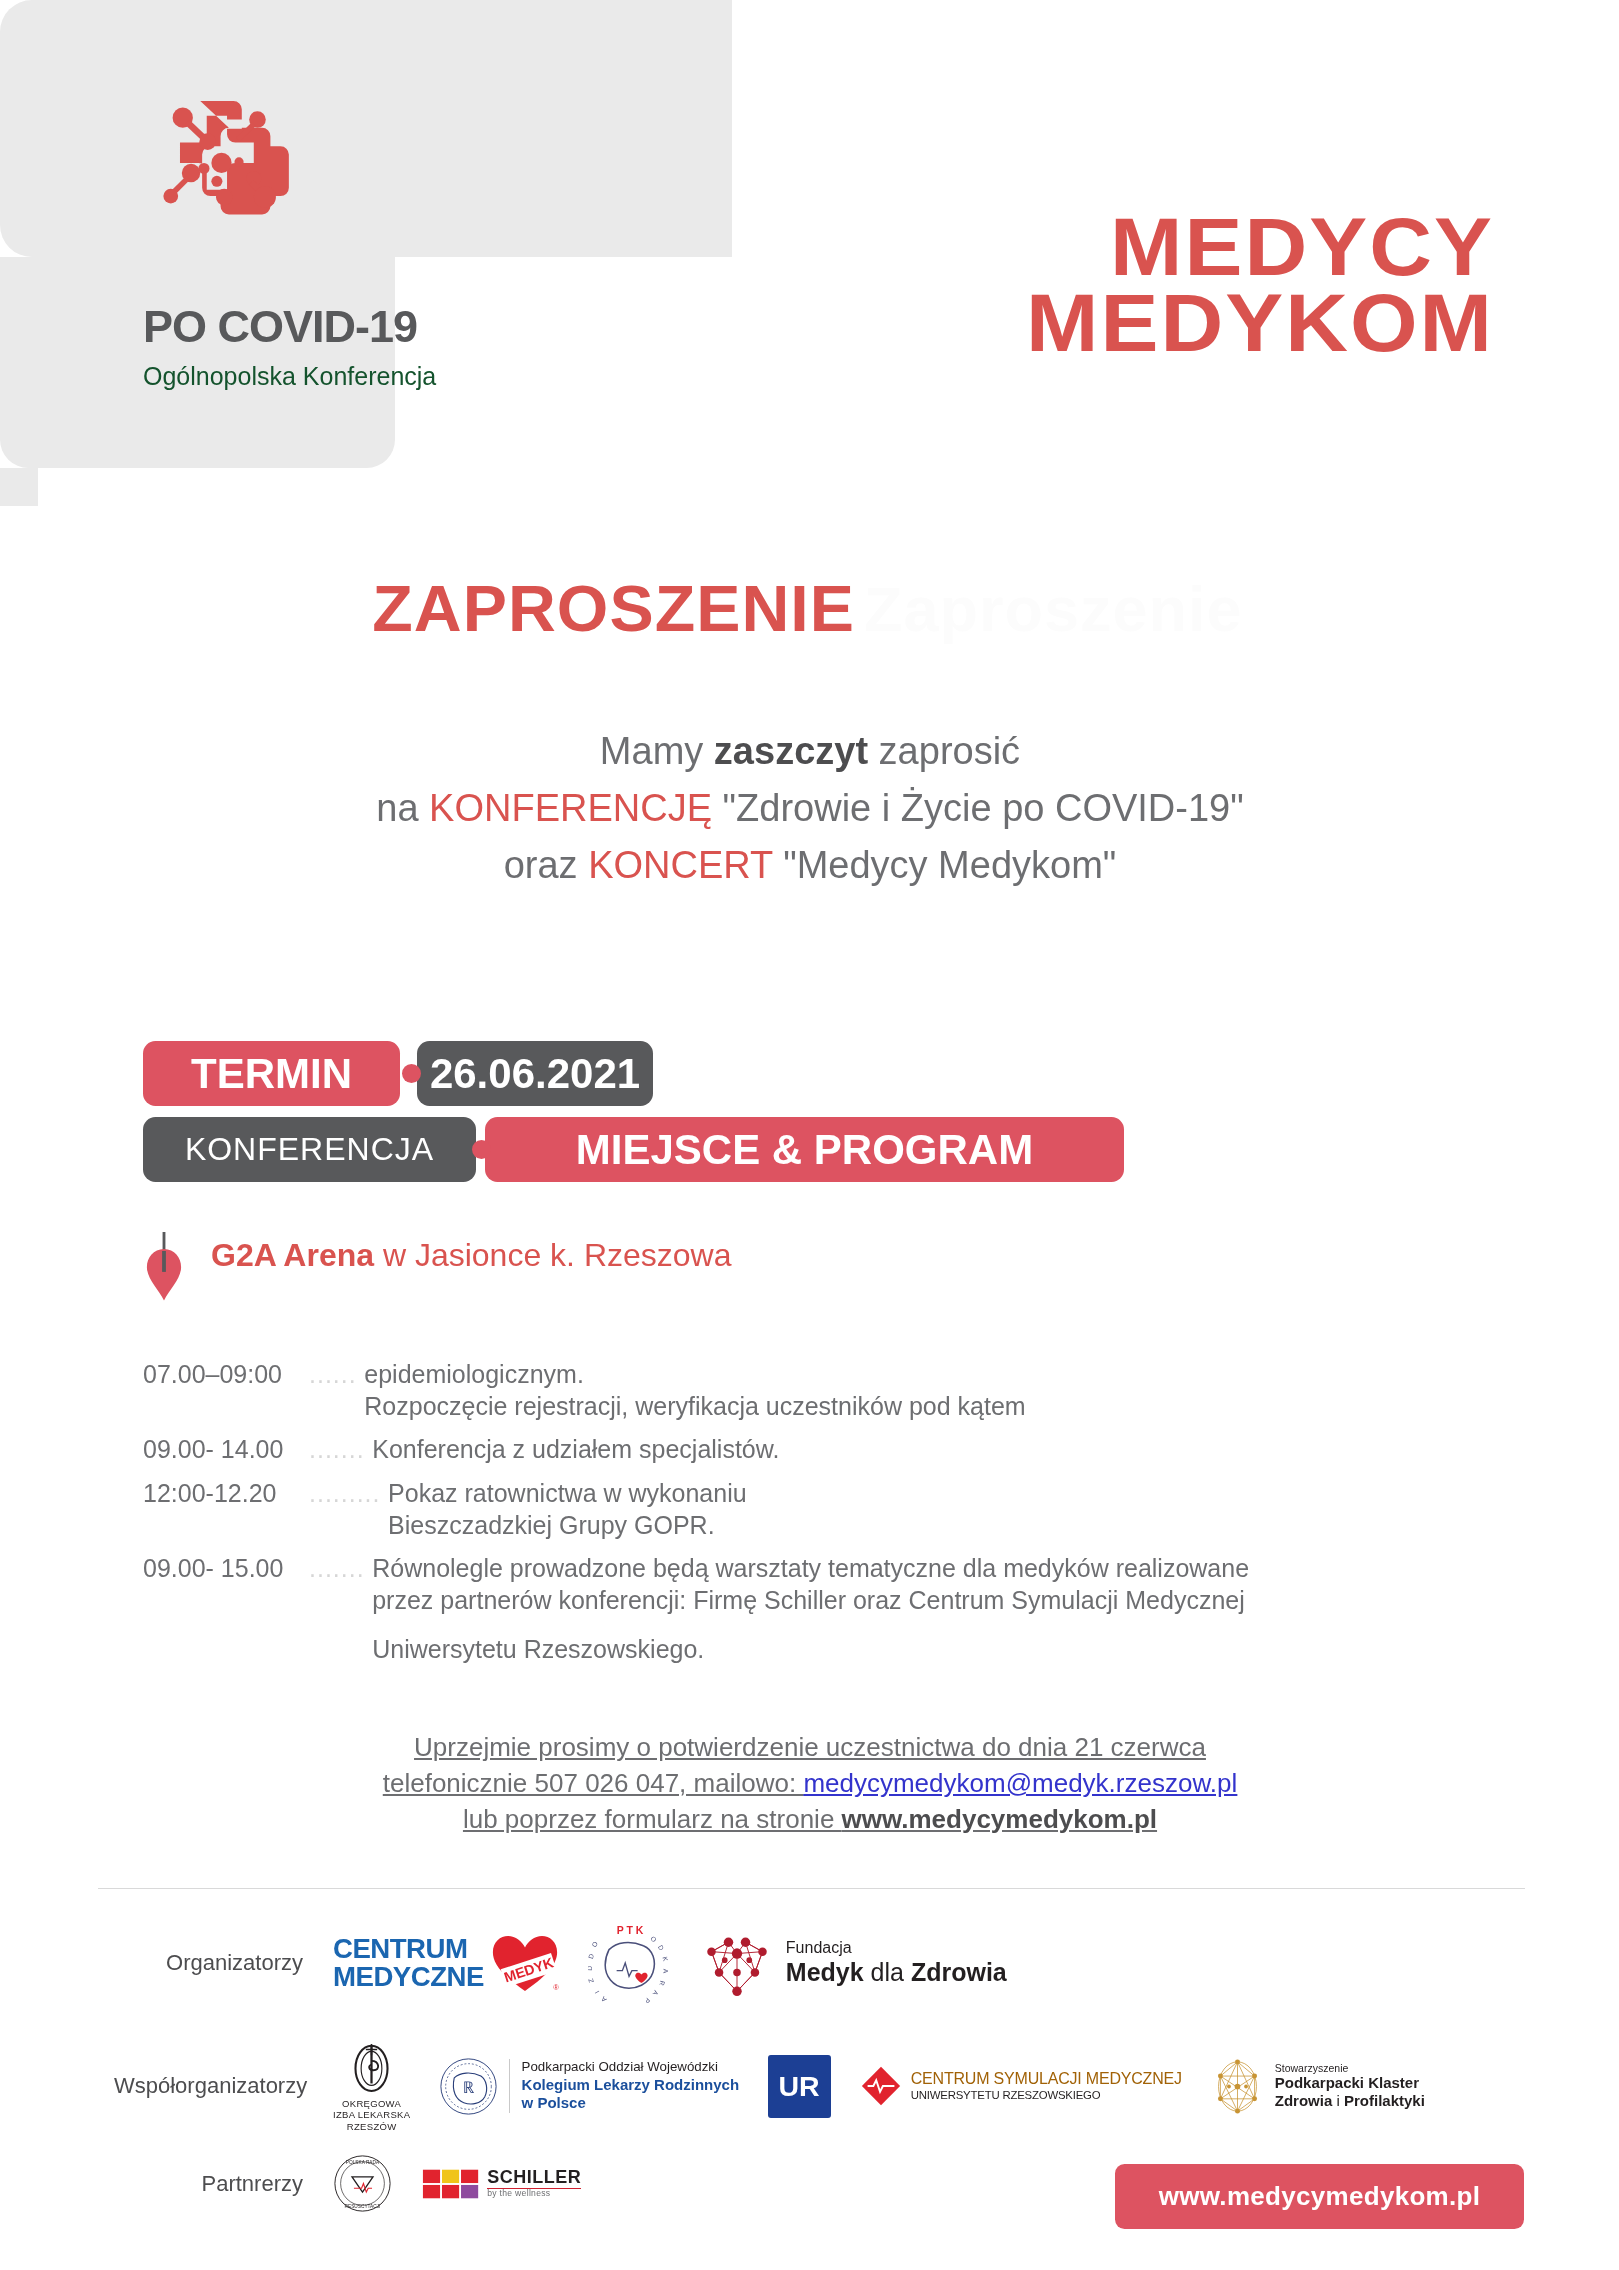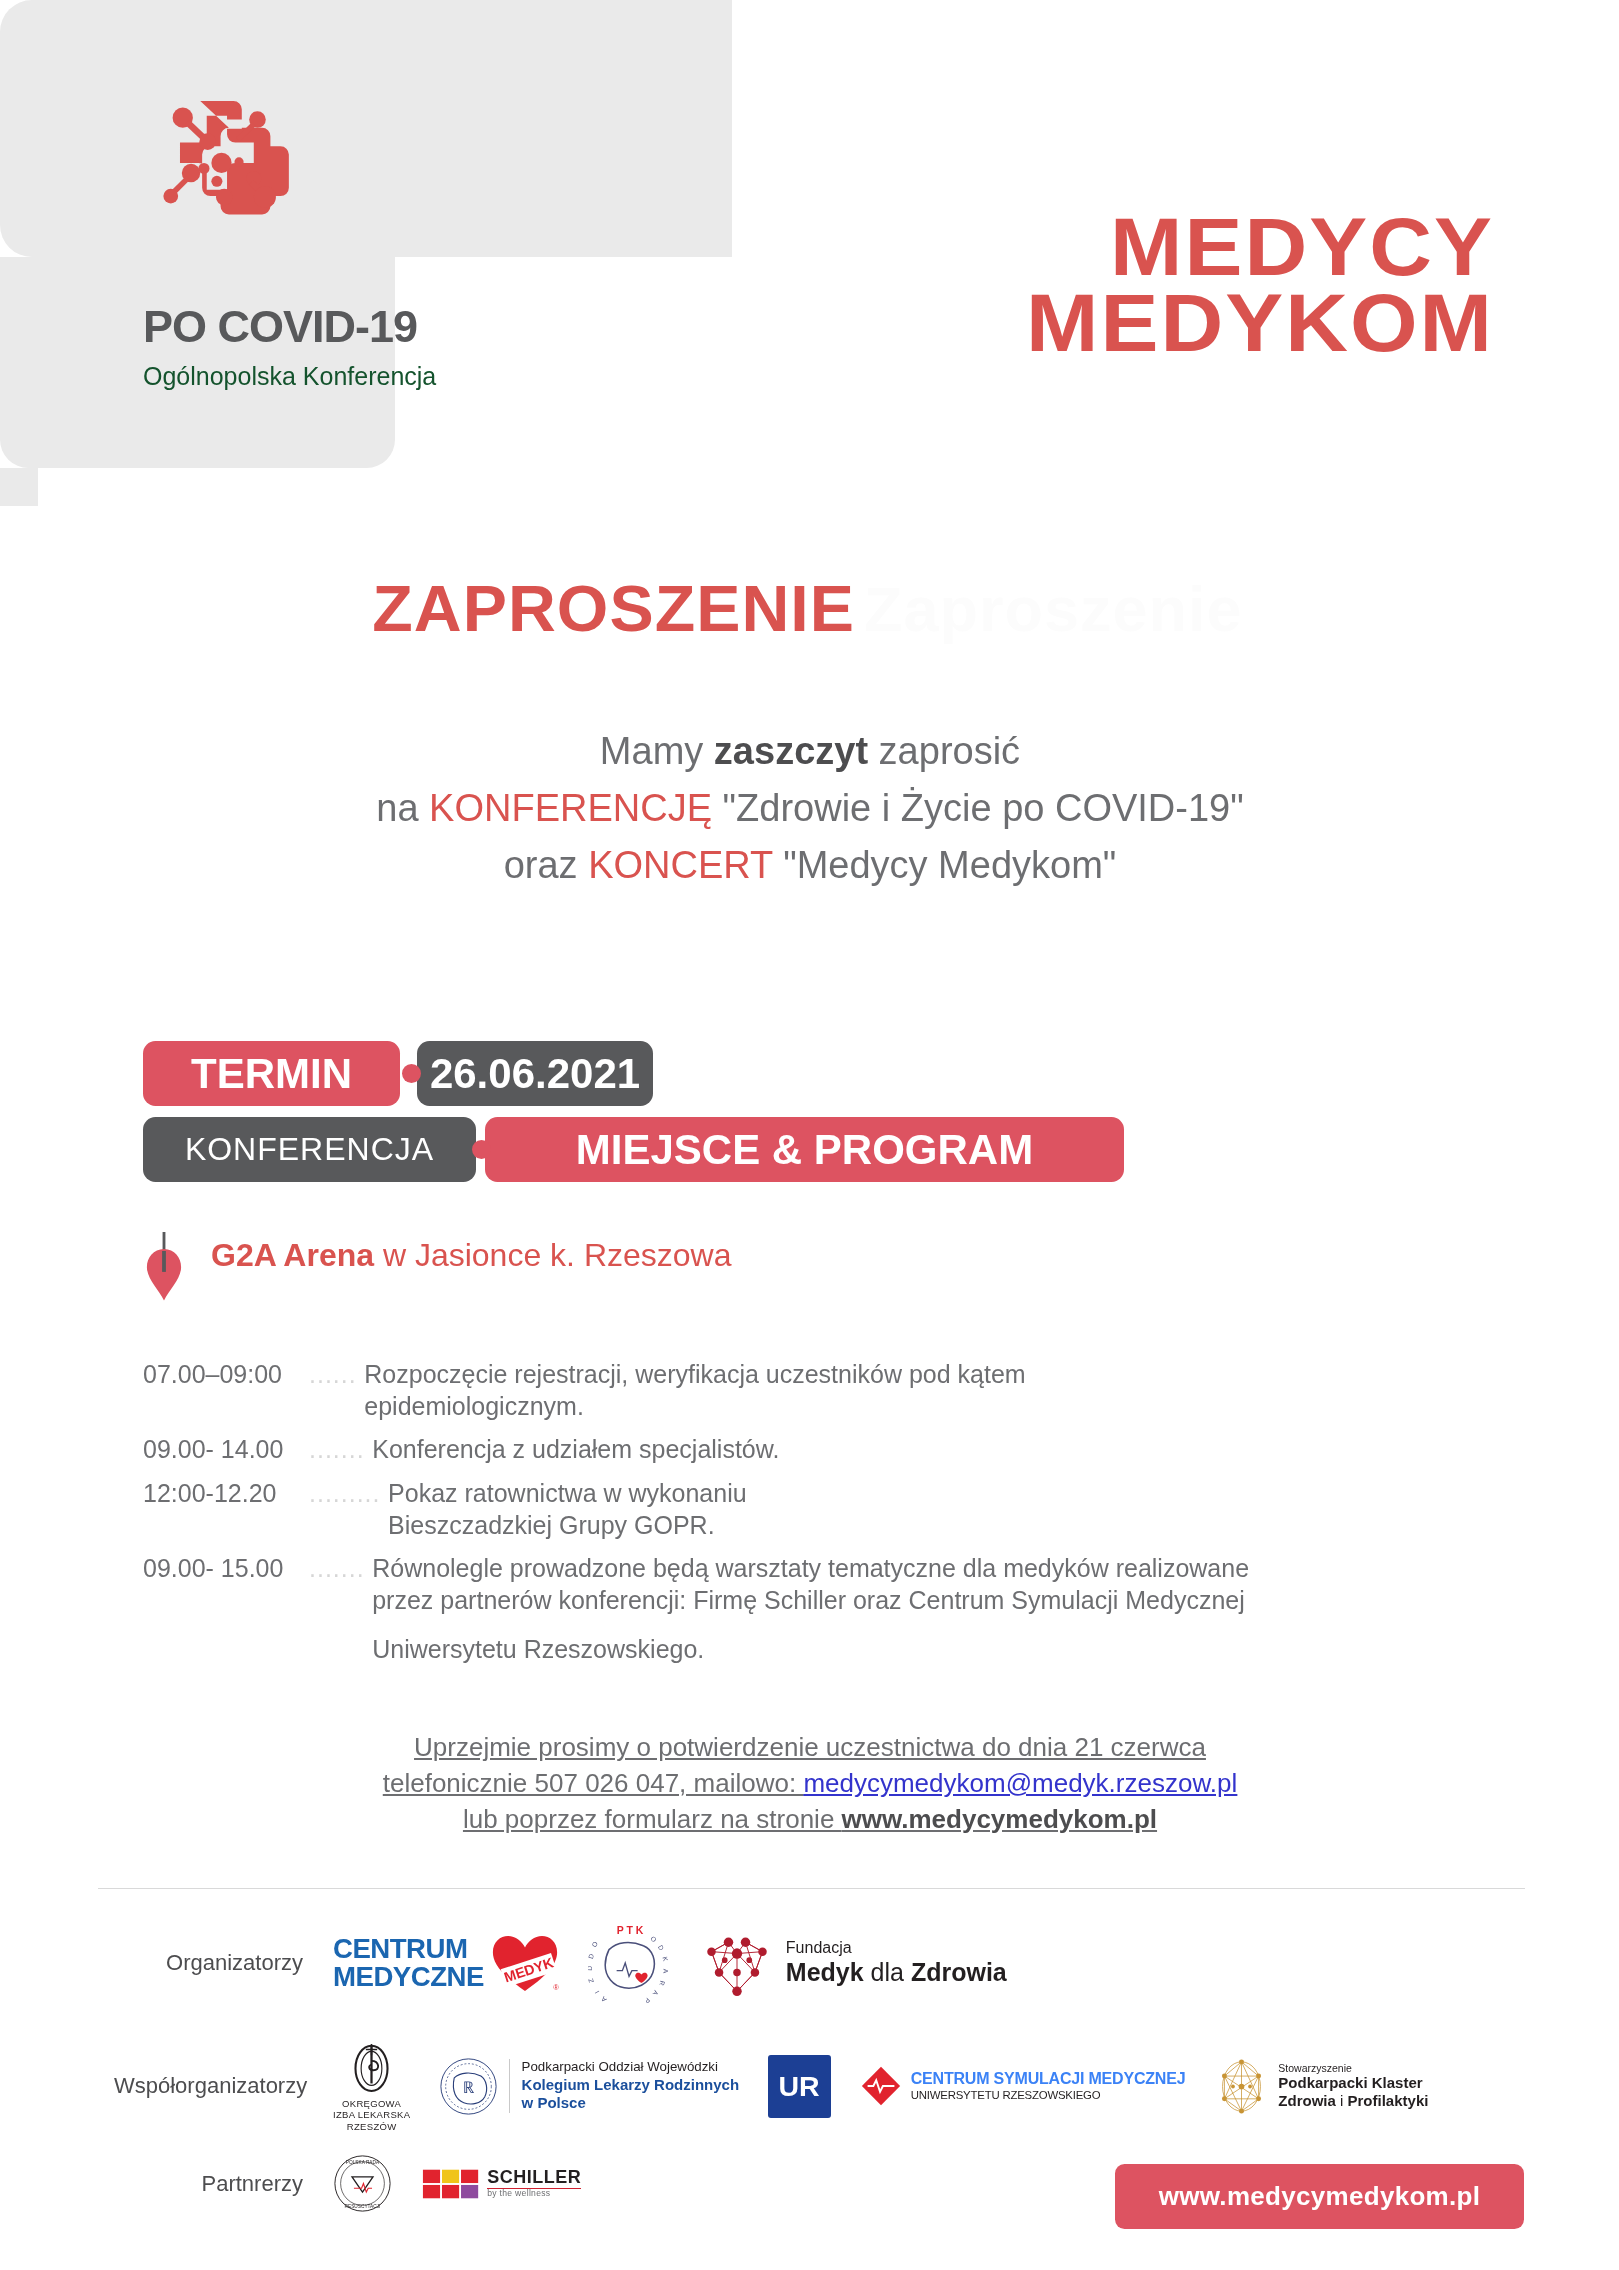--- a/index.html
+++ b/index.html
@@ -163,21 +163,21 @@
             border-left:1px solid #c9c9c9;}
   .kol-t1{font-size:13.3px;color:#231f20;}
   .kol-t2{font-size:15px;color:#1b4f9c;font-weight:bold;}
 
   
   .izba-text{font-size:9.5px;color:#231f20;text-align:center;line-height:11.4px;
              letter-spacing:0.3px;margin-top:1.9px;}
 
   
   .csm-text{margin-left:7.6px;line-height:1.15;}
-  .csm-t1{font-size:16px;font-weight:bold;color:#3b82f6;letter-spacing:-0.2px;}
+  .csm-t1{font-size:16px;font-weight:normal;color:#a16207;letter-spacing:-0.2px;}
   .csm-t2{font-size:11.4px;color:#231f20;letter-spacing:-0.2px;}
 
   
   .kl-text{margin-left:9.5px;line-height:1.2;}
   .kl-t1{font-size:10.5px;color:#231f20;}
   .kl-t2{font-size:15px;color:#231f20;font-weight:bold;}
   .kl-t2 .thin{font-weight:normal;}
 
   
   .ur-mark{width:63px;height:63px;background:#1c3f94;border-radius:2.9px;
@@ -290,22 +290,22 @@
     </div>
   </div>
 </div>
 
 <div id="schedule">
 
   <div class="sched-item">
     <div class="sched-time">07.00–09:00</div>
     <div class="sched-dots">......</div>
     <div class="sched-desc">
+      <span class="ln">epidemiologicznym.</span>
       <span class="ln">Rozpoczęcie rejestracji, weryfikacja  uczestników pod kątem</span>
-      <span class="ln">epidemiologicznym.</span>
     </div>
   </div>
 
   <div class="sched-item">
     <div class="sched-time">09.00- 14.00</div>
     <div class="sched-dots">.......</div>
     <div class="sched-desc">
       <span class="ln">Konferencja z udziałem specjalistów.</span>
     </div>
   </div>

